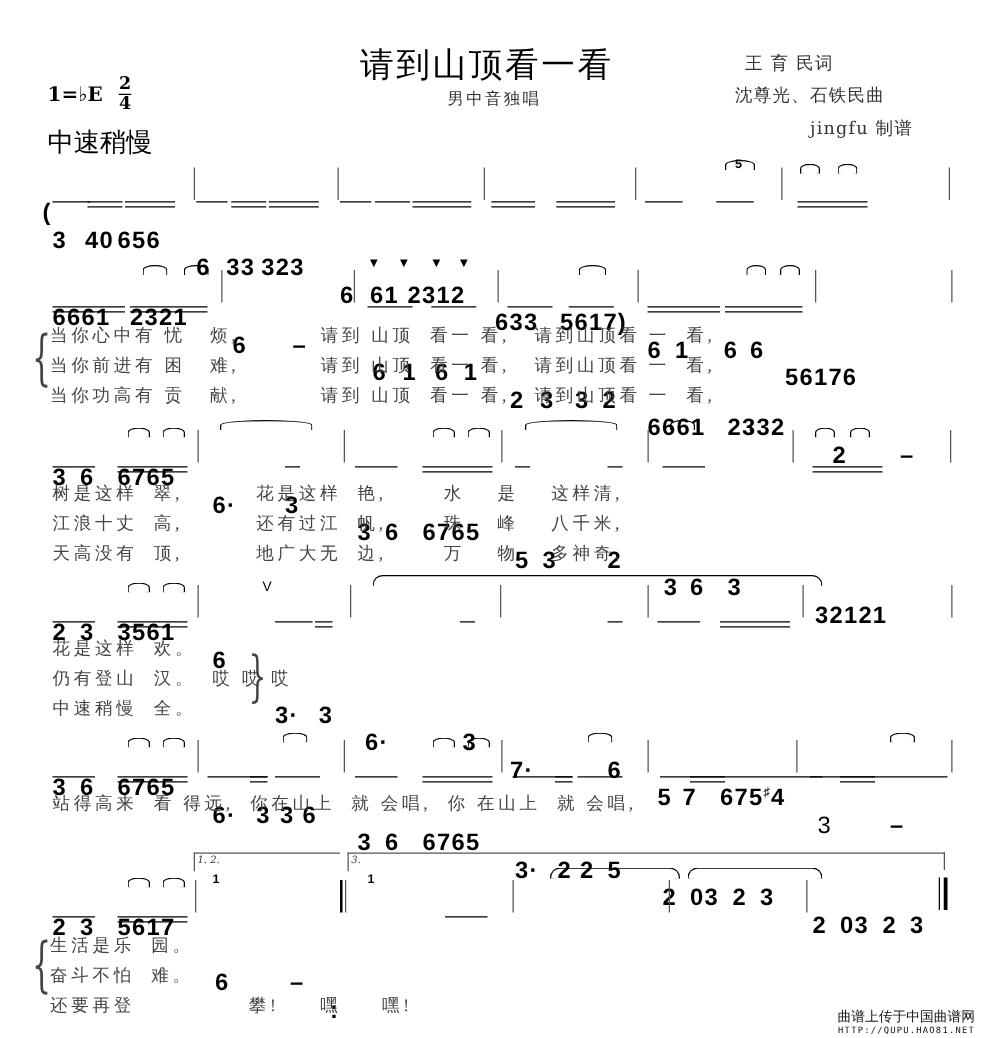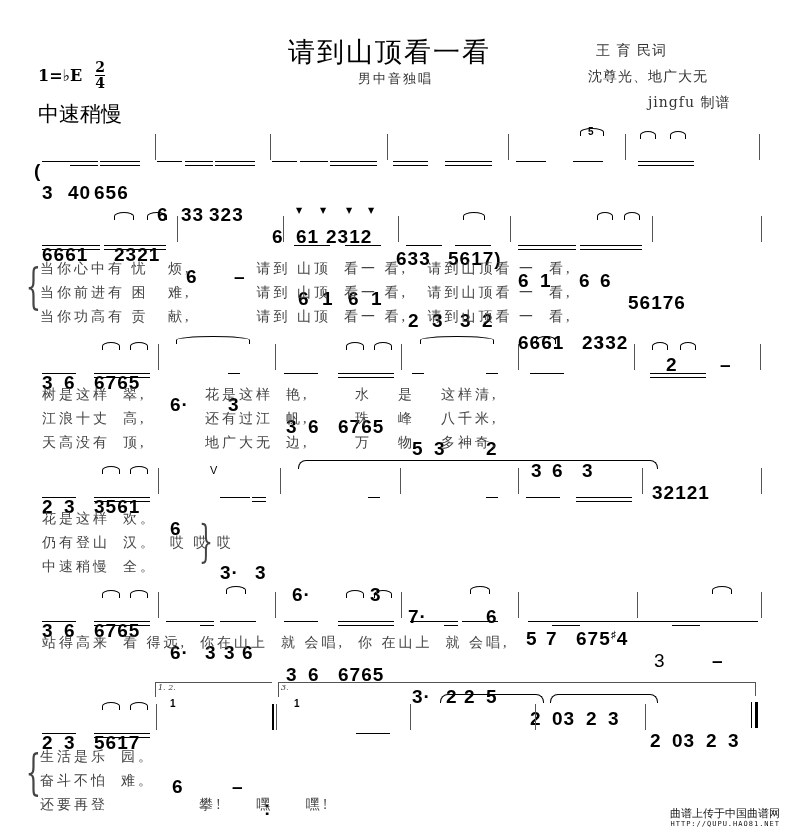--- a/index.html
+++ b/index.html
@@ -24,21 +24,21 @@
   .volta { position: absolute; border-top: 1px solid #555; border-left: 1px solid #555; height: 14px; }
   .volta-label { position: absolute; font-size: 8px; font-style: italic; color: #333; }
   .final-bar { position: absolute; width: 3px; background: #000; }
 </style>
 </head>
 <body>
 
 <div class="abs title">请到山顶看一看</div>
 <div class="abs subtitle">男中音独唱</div>
 <div class="abs credit" style="left:596px; top:42px;">王 育 民词</div>
-<div class="abs credit" style="left:588px; top:68px;">沈尊光、地广大无</div>
+<div class="abs credit" style="left:588px; top:68px;">沈尊光、石铁民曲</div>
 <div class="abs credit" style="left:648px; top:94px;">jingfu 制谱</div>
 
 <div class="abs key">1=♭E</div>
 <div class="abs timesig">
   <div>2</div>
   <div class="bar"></div>
   <div>4</div>
 </div>
 <div class="abs tempo">中速稍慢</div>
 
@@ -74,21 +74,21 @@
   <div class="ul2" style="left:638px; top:161px; width:56px;"></div>
   <div class="slur" style="left:580px; top:128px; width:22px;"></div>
   <div class="abs" style="left:588px; top:126px; font-size:10px; font-weight:bold; font-family:'Liberation Sans',sans-serif;">5</div>
   <div class="slur" style="left:640px; top:131px; width:14px;"></div>
   <div class="slur" style="left:670px; top:131px; width:14px;"></div>
   <div class="abs lyr" style="left:514px; top:178px;">                                                       同志哟     同志哟,</div>
 </div>
 
 <div>
   <div class="abs notes" style="left:42px; top:222px;">
-    <span style="position:absolute;left:0px">6661</span><span style="position:absolute;left:72px">2321</span>
+    <span style="position:absolute;left:0px">6661</span><span style="position:absolute;left:62px">2321</span>
     <span style="position:absolute;left:144px">6</span><span style="position:absolute;left:192px">–</span>
     <span style="position:absolute;left:256px">6</span><span style="position:absolute;left:280px">1</span><span style="position:absolute;left:306px">6</span><span style="position:absolute;left:329px">1</span>
     <span style="position:absolute;left:366px">2</span><span style="position:absolute;left:390px">3</span><span style="position:absolute;left:418px">3</span><span style="position:absolute;left:440px">2</span>
     <span style="position:absolute;left:476px">6661</span><span style="position:absolute;left:540px">2332</span>
     <span style="position:absolute;left:624px">2</span><span style="position:absolute;left:678px">–</span>
   </div>
   <div class="bl" style="left:177px; top:216px; height:26px;"></div>
   <div class="bl" style="left:283px; top:216px; height:26px;"></div>
   <div class="bl" style="left:398px; top:216px; height:26px;"></div>
   <div class="bl" style="left:510px; top:216px; height:26px;"></div>

